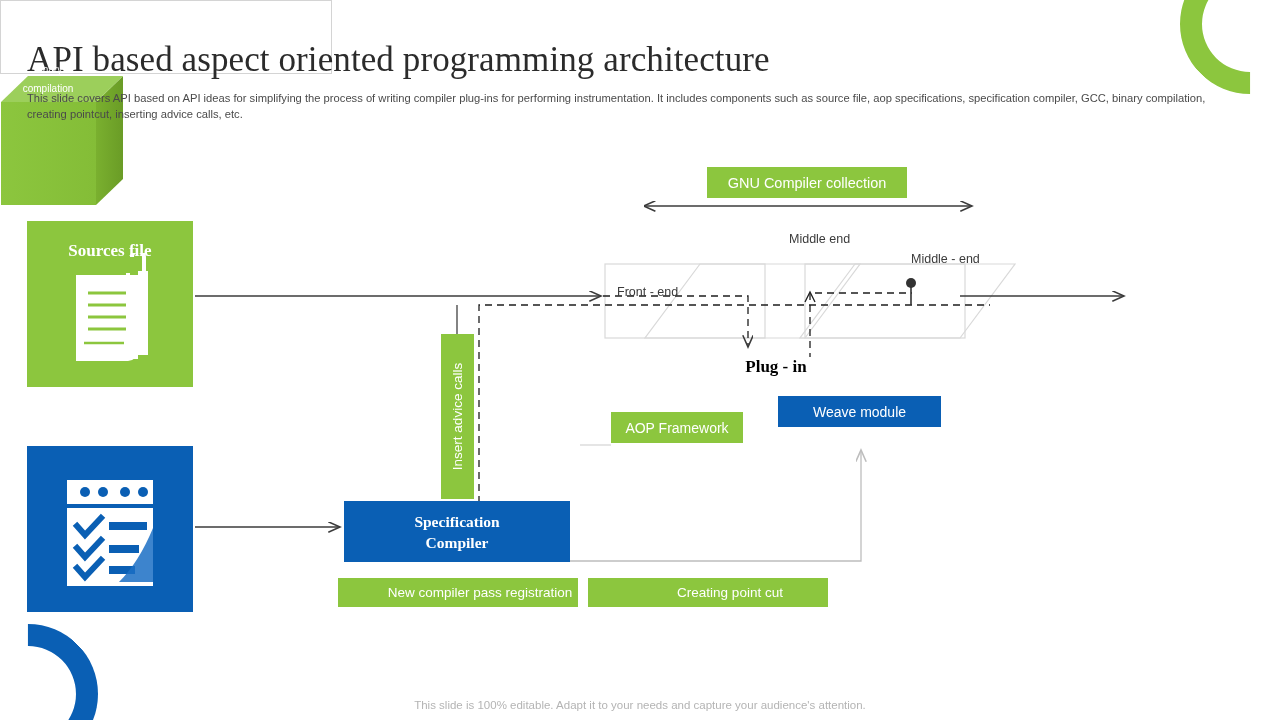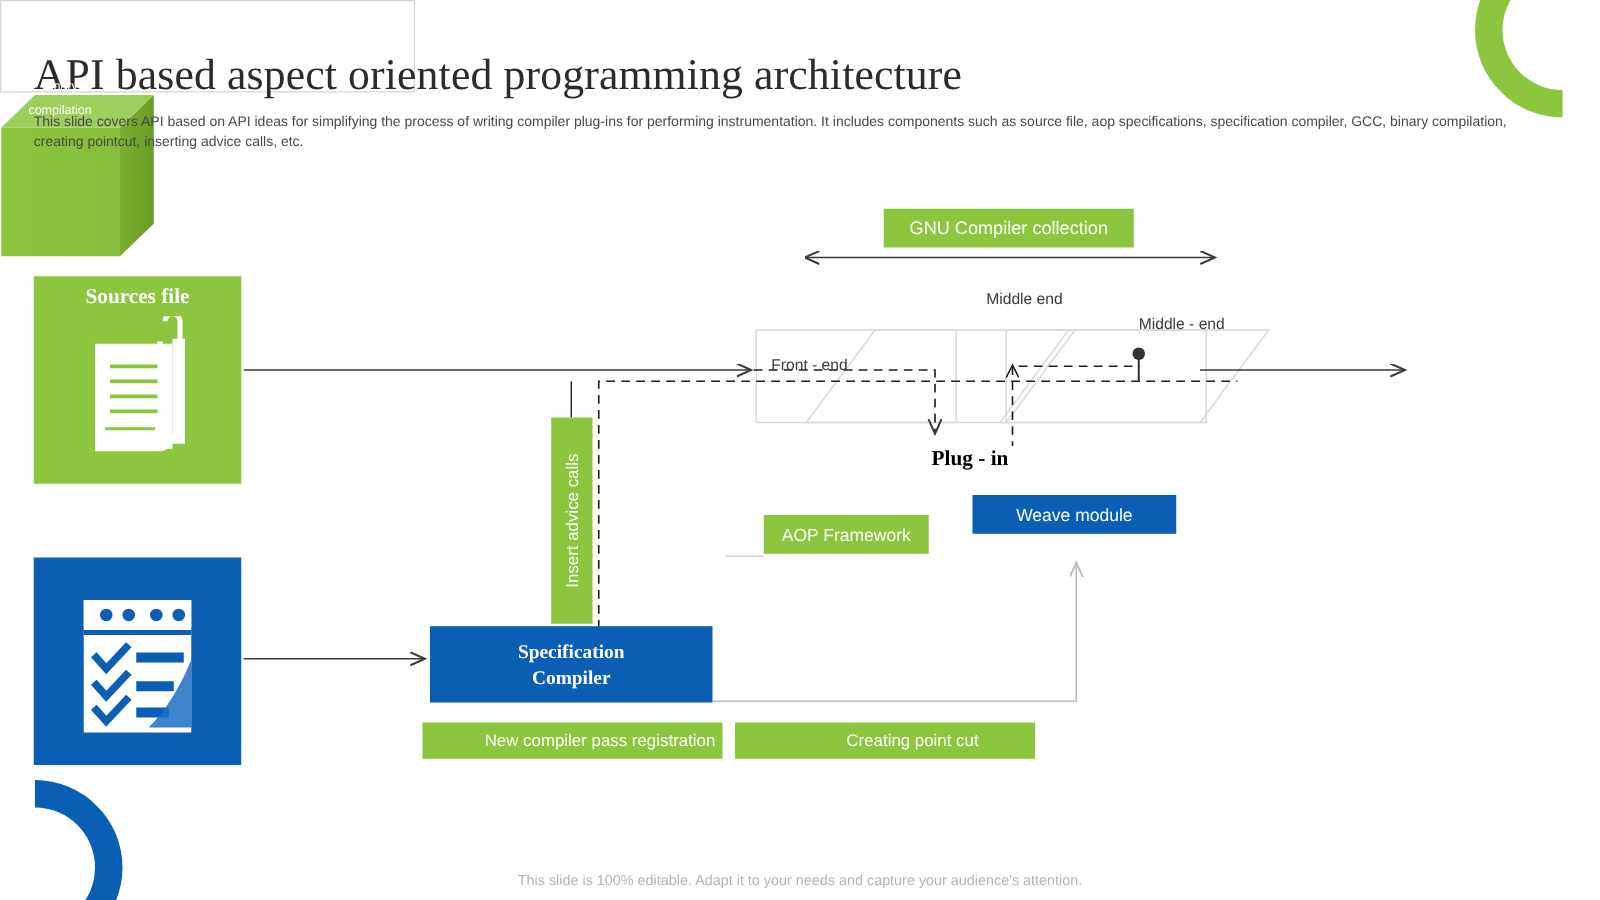--- a/index.html
+++ b/index.html
@@ -48,21 +48,21 @@
   .node{position:absolute;box-sizing:border-box;}
   .green{background:#8cc63e;}
   .blue{background:#0a5fb4;}
   .node-title{
     color:#ffffff;text-align:center;
     font-family:"Liberation Serif", serif;
     font-weight:bold;
   }
   
   #sources-file{left:27px;top:221px;width:166px;height:166px;}
-  #sources-file .node-title{font-size:17px;padding-top:6px;}
+  #sources-file .node-title{font-size:17px;padding-top:20px;}
   
   #aop-specifications{left:27px;top:446px;width:166px;height:166px;}
   #aop-specifications .node-title{font-size:17px;padding-top:6px;}
   
   .icon-wrap{position:absolute;left:0;right:0;top:32px;display:flex;justify-content:center;}
   
   #gnu-banner{
     left:707px;top:167px;width:200px;height:31px;
     display:flex;align-items:center;justify-content:center;
   }

